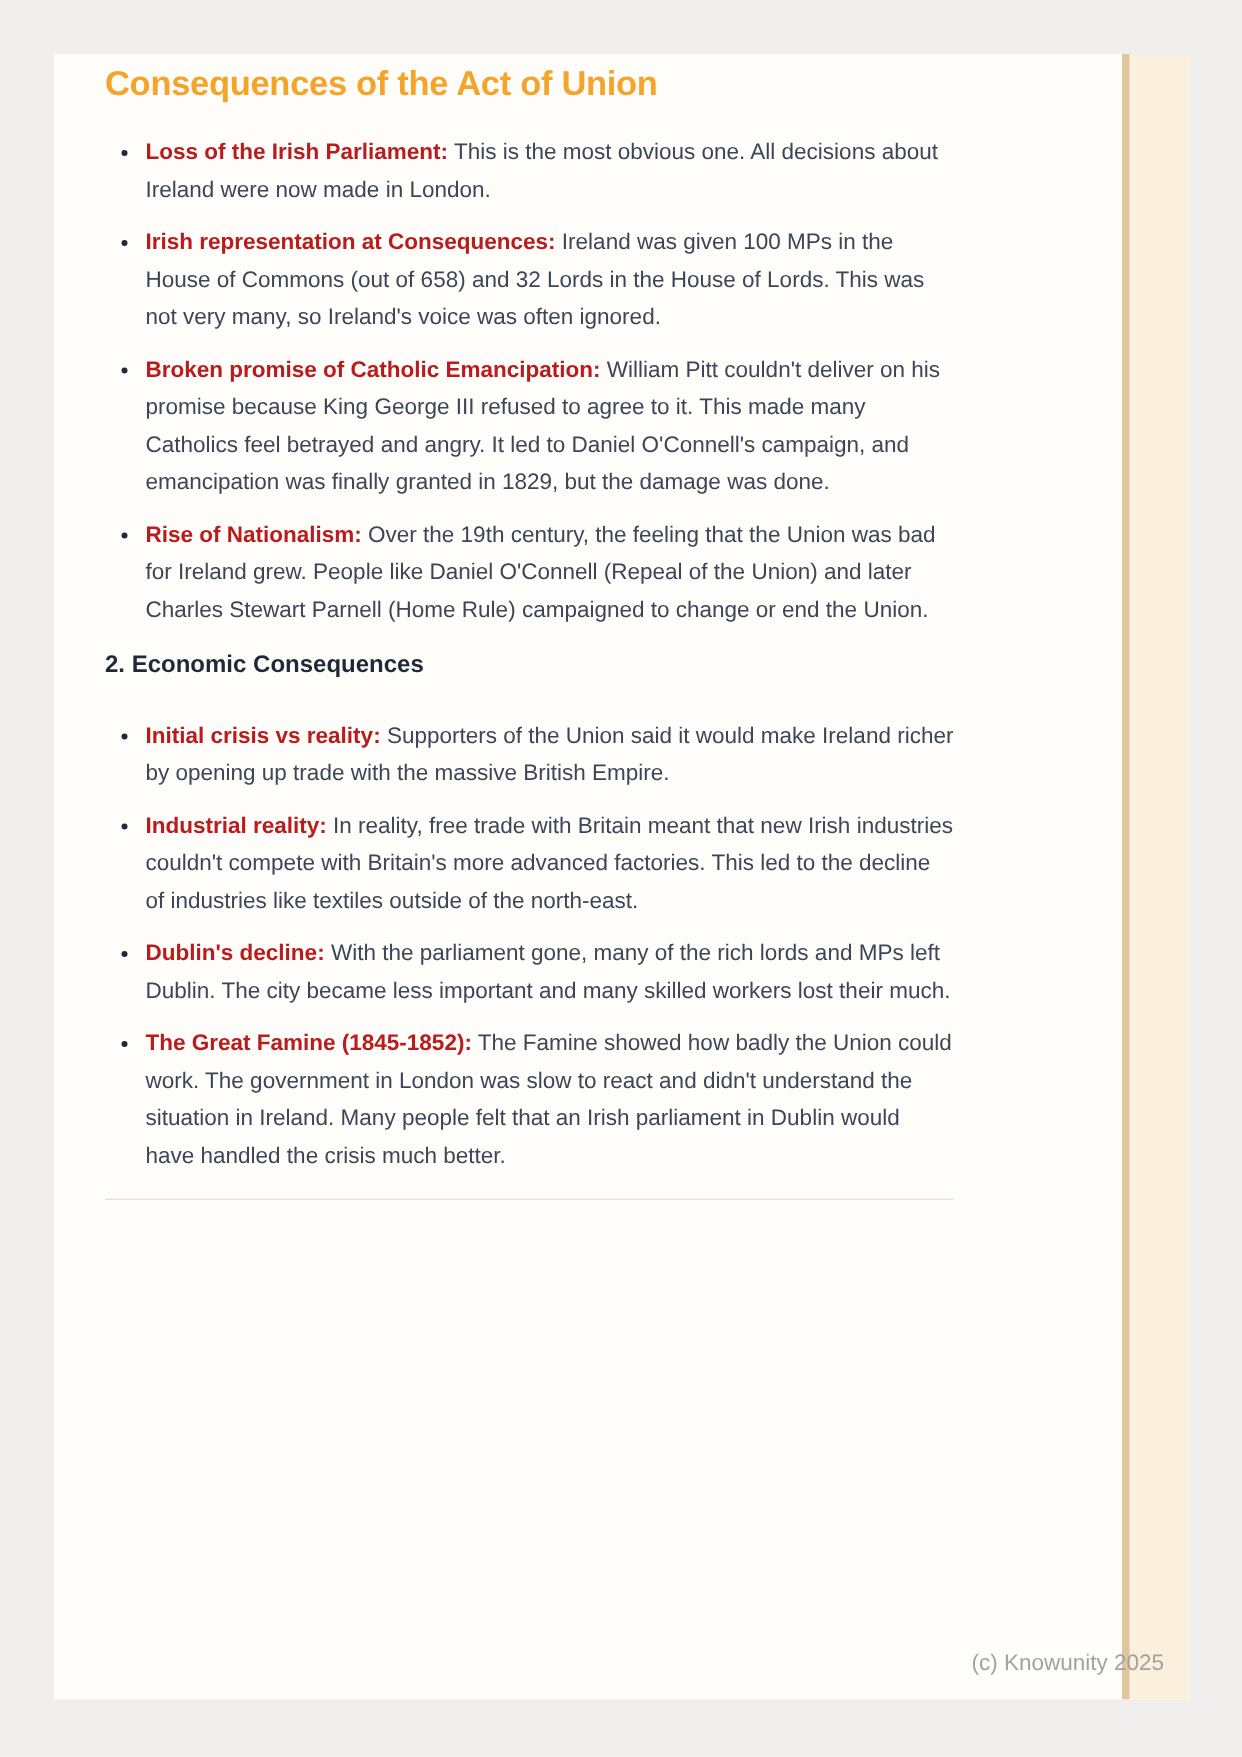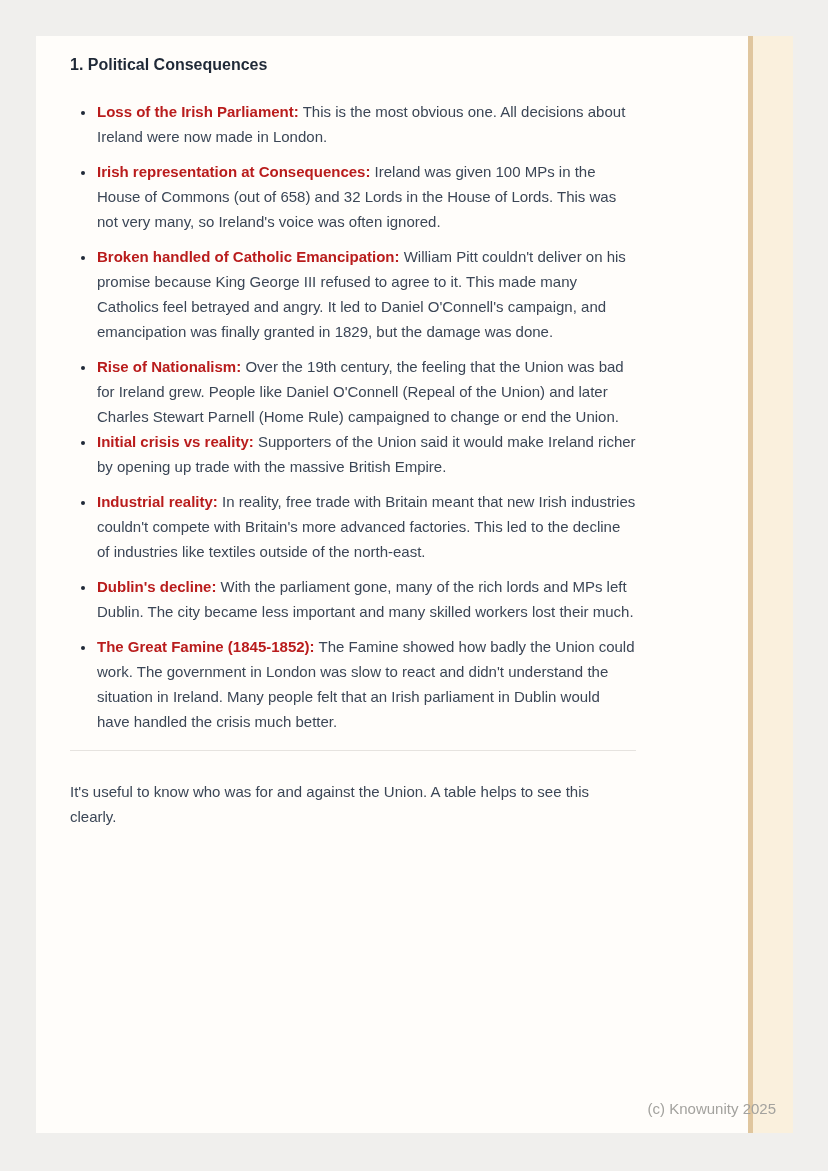--- a/index.html
+++ b/index.html
@@ -94,43 +94,44 @@
   }
 </style>
 </head>
 <body>
 
 <div class="sheet">
   <div class="accent-bar"></div>
 
   <div class="content">
 
+    <h1 class="doc-heading">Consequences of the Act of Union</h1>
 
 
-    <h3 class="sub-heading">1. Political Consequences</h3>
 
     <ul class="bullet-list">
       <li>
         <span class="bold-label">Loss of the Irish Parliament:</span>
         <span>This is the most obvious one. All decisions about Ireland were now made in London.</span>
       </li>
       <li>
         <span class="bold-label">Irish representation at Consequences:</span>
         <span>Ireland was given 100 MPs in the House of Commons (out of 658) and 32 Lords in the House of Lords. This was not very many, so Ireland's voice was often ignored.</span>
       </li>
       <li>
-        <span class="bold-label">Broken handled of Catholic Emancipation:</span>
+        <span class="bold-label">Broken promise of Catholic Emancipation:</span>
         <span>William Pitt couldn't deliver on his promise because King George III refused to agree to it. This made many Catholics feel betrayed and angry. It led to Daniel O'Connell's campaign, and emancipation was finally granted in 1829, but the damage was done.</span>
       </li>
       <li>
         <span class="bold-label">Rise of Nationalism:</span>
         <span>Over the 19th century, the feeling that the Union was bad for Ireland grew. People like Daniel O'Connell (Repeal of the Union) and later Charles Stewart Parnell (Home Rule) campaigned to change or end the Union.</span>
       </li>
     </ul>
 
+    <h3 class="sub-heading">2. Economic Consequences</h3>
 
     <ul class="bullet-list">
       <li>
         <span class="bold-label">Initial crisis vs reality:</span>
         <span>Supporters of the Union said it would make Ireland richer by opening up trade with the massive British Empire.</span>
       </li>
       <li>
         <span class="bold-label">Industrial reality:</span>
         <span>In reality, free trade with Britain meant that new Irish industries couldn't compete with Britain's more advanced factories. This led to the decline of industries like textiles outside of the north-east.</span>
       </li>
@@ -140,18 +141,17 @@
       </li>
       <li>
         <span class="bold-label">The Great Famine (1845-1852):</span>
         <span>The Famine showed how badly the Union could work. The government in London was slow to react and didn't understand the situation in Ireland. Many people felt that an Irish parliament in Dublin would have handled the crisis much better.</span>
       </li>
     </ul>
 
     <hr class="divider">
 
 
-    <p class="body-text">It's useful to know who was for and against the Union. A table helps to see this clearly.</p>
 
   </div>
 
   <div class="watermark">(c) Knowunity 2025</div>
 </div>
 
 </body></html>

